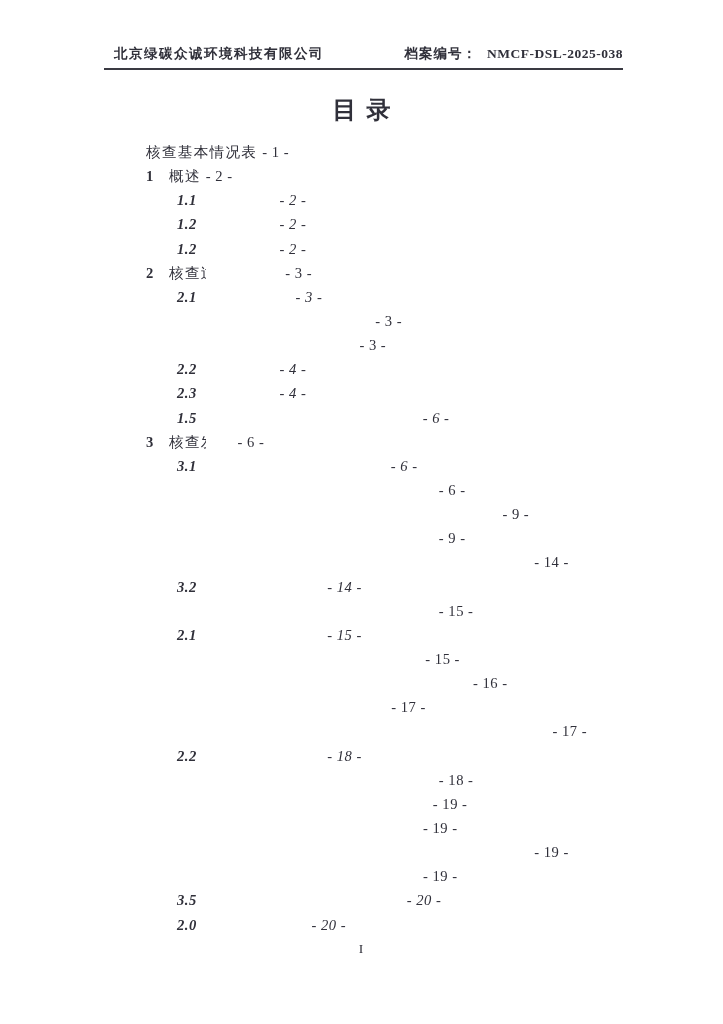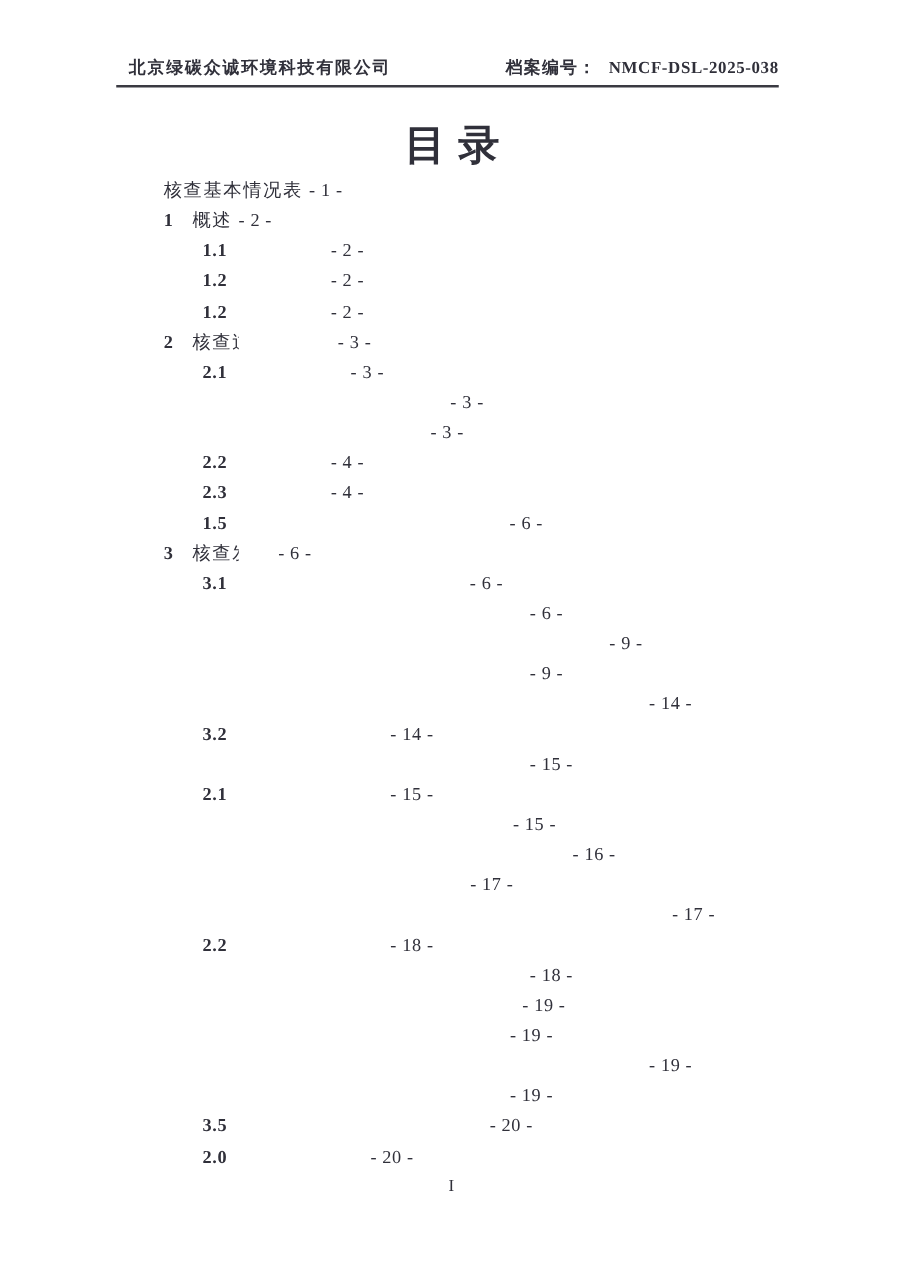--- a/index.html
+++ b/index.html
@@ -9,21 +9,21 @@
     height: 1024px;
     background: #ffffff;
     font-family: "Liberation Serif", "DejaVu Serif", serif;
     color: #30303a;
     overflow: hidden;
   }
   
   .header {
     position: absolute;
     top: 45px;
-    left: 93px;
+    left: 104px;
     right: 100px;
     display: flex;
     justify-content: space-between;
     align-items: baseline;
     border-bottom: 2px solid #3a3a42;
     padding-bottom: 5px;
     font-size: 13.5px;
     font-weight: 600;
   }
   .header .company {
@@ -42,31 +42,31 @@
     letter-spacing: 0.5px;
     text-align: right;
   }
   
   .doc-title {
     position: absolute;
     top: 94px;
     left: 0;
     right: 0;
     text-align: center;
-    font-size: 33px;
+    font-size: 24px;
     font-weight: 700;
     letter-spacing: 10px;
     text-indent: 10px;
     white-space: nowrap;
   }
   
   .toc {
     position: absolute;
     top: 143px;
-    left: 131px;
+    left: 146px;
     right: 105px;
   }
   .toc-row {
     display: flex;
     align-items: baseline;
     height: 24.15px;
     font-size: 14.6px;
     white-space: nowrap;
   }
   .toc-row .num {
@@ -87,21 +87,21 @@
     background-size: 4.6px 4px;
     background-repeat: repeat-x;
   }
   .toc-row .page {
     letter-spacing: 0.5px;
     flex: 0 0 auto;
     white-space: pre;
   }
   .lvl0 { padding-left: 0; }
   .lvl0 .num { min-width: 23px; }
-  .lvl1 { padding-left: 31px; }
+  .lvl1 { padding-left: 31px; font-style: italic; }
   .lvl1 .num { min-width: 34px; }
   .lvl2 { padding-left: 70px; }
   .lvl2 .num { min-width: 43px; }
   .lvl2.tight .num { min-width: 37px; }
   
   .footer {
     position: absolute;
     top: 941px;
     left: 0;
     right: 0;

